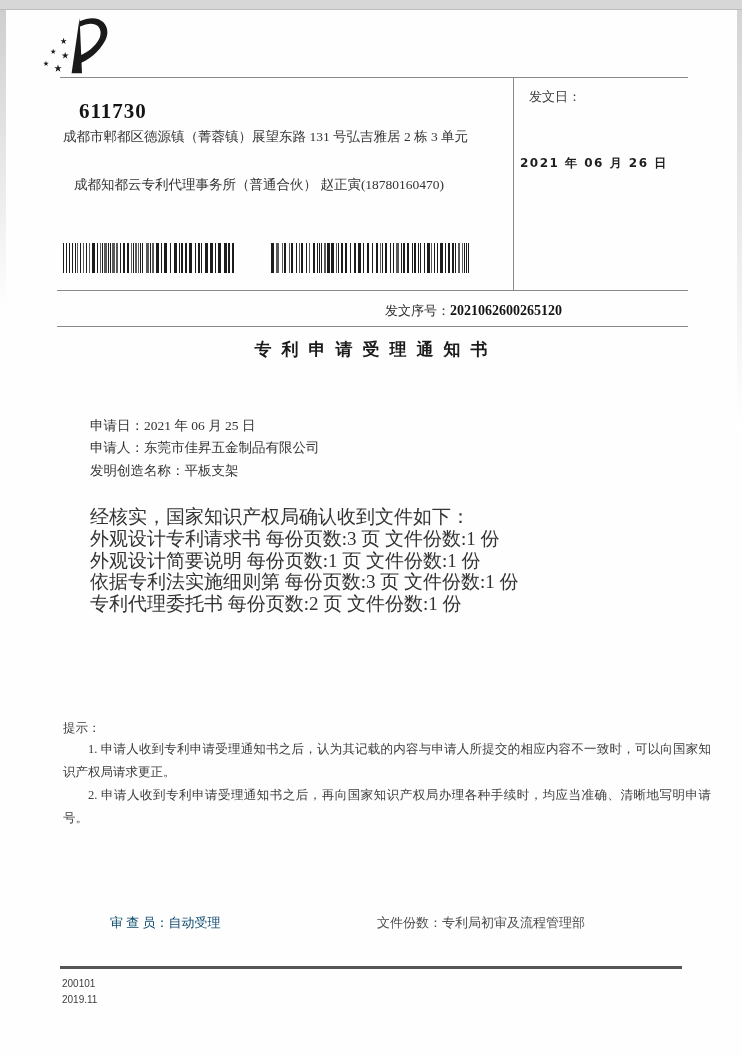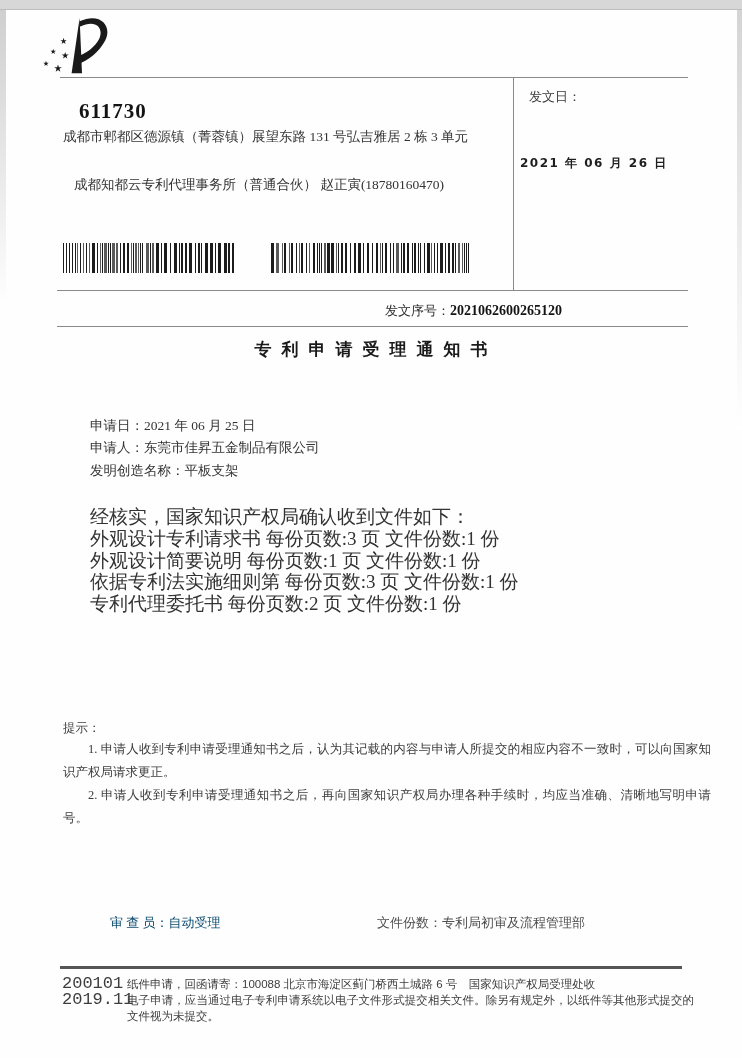--- a/index.html
+++ b/index.html
@@ -57,22 +57,22 @@
   .tips-label{left:63px;top:720px;font-size:12.5px;color:#3c3c3c;}
   .tips-items{left:63px;top:738px;width:648px;color:#3c3c3c;}
   .tips-items p{margin:0;text-indent:2em;line-height:23px;font-size:12.5px;text-align:justify;}
 
   
   .sig-left{left:110px;top:914px;font-size:13px;color:#0c4a6e;}
   .sig-right{left:377px;top:914px;font-size:13px;color:#4f4f4f;}
 
   
   .foot-rule{left:60px;top:966px;width:622px;height:3px;background:#565656;}
-  .foot-codes{left:62px;top:976px;font-family:Liberation Mono, monospace;
-              font-size:17px;line-height:16px;color:#3d3d3d;}
+  .foot-codes{left:62px;top:976px;font-family:Liberation Sans, sans-serif;
+              font-size:10px;line-height:16px;color:#3d3d3d;}
   .foot-text{left:127px;top:976px;width:567px;font-family:"Liberation Sans","DejaVu Sans",sans-serif;
              font-size:11.5px;line-height:16px;color:#3d3d3d;}
   .foot-text p{margin:0;text-align:justify;}
 </style>
 </head>
 <body>
 
 <div class="page">
 
   <div class="abs scan-top"></div>
@@ -247,18 +247,14 @@
   </div>
   <div class="abs sig-right">
     <span>文件份数：</span><span>专利局初审及流程管理部</span>
   </div>
 
   <div class="abs foot-rule"></div>
   <div class="abs foot-codes">
     <div>200101</div>
     <div>2019.11</div>
   </div>
-  <div class="abs foot-text">
-    <p>纸件申请，回函请寄：100088  北京市海淀区蓟门桥西土城路 6 号　国家知识产权局受理处收</p>
-    <p>电子申请，应当通过电子专利申请系统以电子文件形式提交相关文件。除另有规定外，以纸件等其他形式提交的文件视为未提交。</p>
-  </div>
 
 </div>
 
 </body></html>

